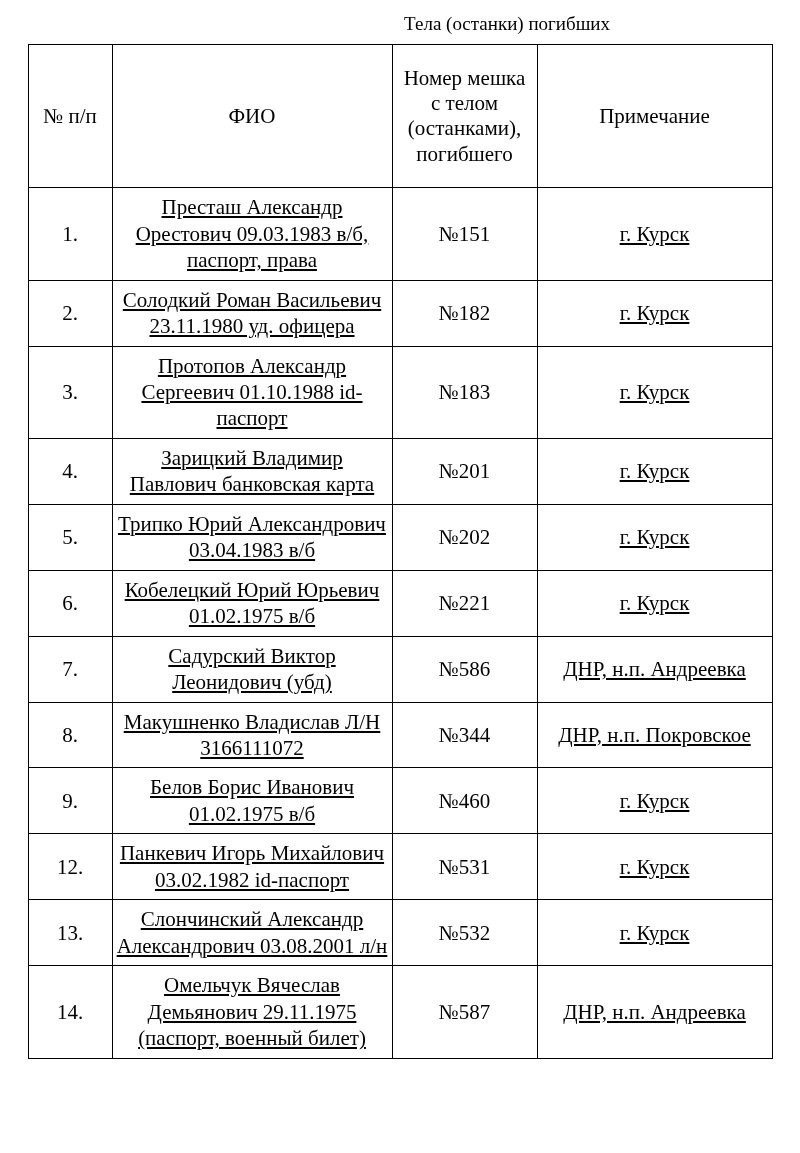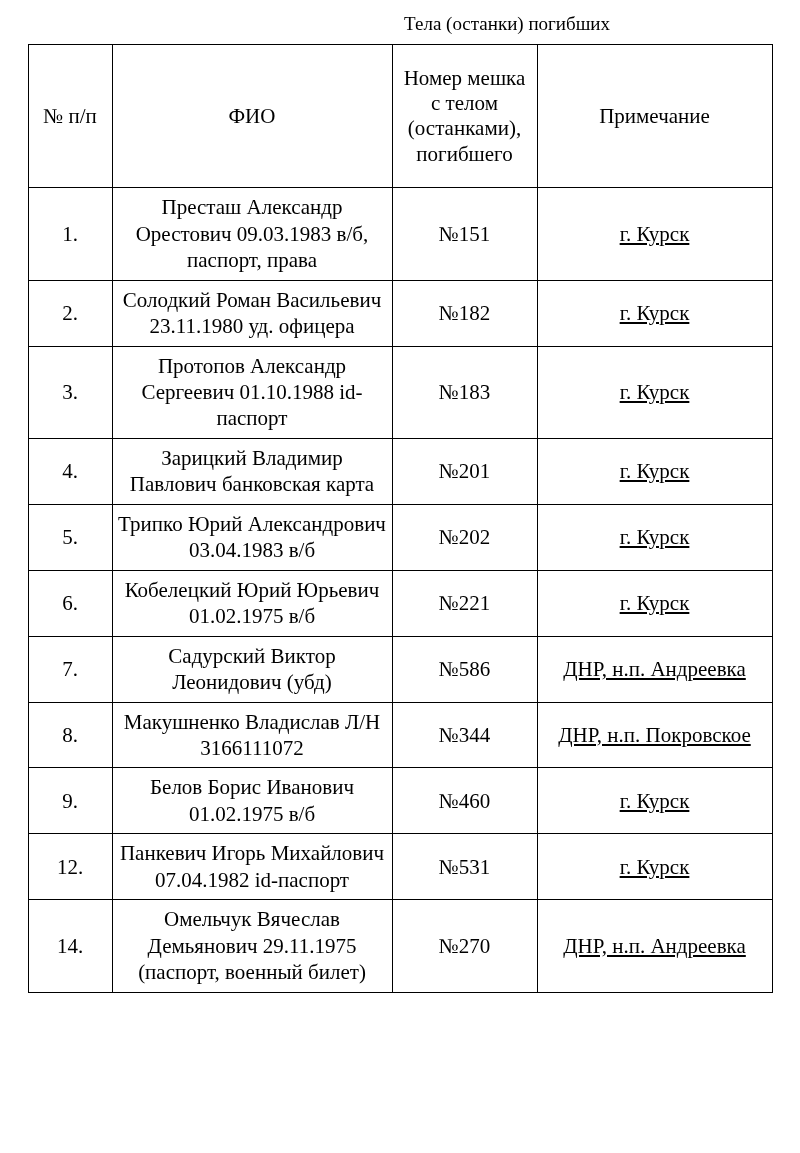--- a/index.html
+++ b/index.html
@@ -58,21 +58,21 @@
   col.c1 { width: 84px; }
   col.c2 { width: 280px; }
   col.c3 { width: 145px; }
   col.c4 { width: 235px; }
   thead th {
     font-weight: normal;
     height: 130px;
   }
   thead th.hdr-num { line-height: 1.2; }
   td.idx { font-size: 18.5px; }
-  td.fio { padding: 6px 8px; }
+  td.fio { padding: 6px 8px; text-decoration: underline; }
   td.bag { }
   td.note { padding: 6px 6px; text-decoration: underline; }
 </style>
 </head>
 <body>
 
 <div class="page">
 
   <div class="doc-title">
     <span class="line">Тела (останки) погибших</span>
@@ -143,26 +143,32 @@
         <td class="note">ДНР, н.п. Покровское</td>
       </tr>
       <tr>
         <td class="idx">9.</td>
         <td class="fio">Белов Борис Иванович 01.02.1975 в/б</td>
         <td class="bag">№460</td>
         <td class="note">г. Курск</td>
       </tr>
       <tr>
         <td class="idx">12.</td>
-        <td class="fio">Панкевич Игорь Михайлович 07.04.1982 id-паспорт</td>
+        <td class="fio">Панкевич Игорь Михайлович 03.02.1982 id-паспорт</td>
         <td class="bag">№531</td>
+        <td class="note">г. Курск</td>
+      </tr>
+      <tr>
+        <td class="idx">13.</td>
+        <td class="fio">Слончинский Александр Александрович 03.08.2001 л/н</td>
+        <td class="bag">№532</td>
         <td class="note">г. Курск</td>
       </tr>
       <tr>
         <td class="idx">14.</td>
         <td class="fio">Омельчук Вячеслав Демьянович 29.11.1975 (паспорт, военный билет)</td>
-        <td class="bag">№270</td>
+        <td class="bag">№587</td>
         <td class="note">ДНР, н.п. Андреевка</td>
       </tr>
     </tbody>
   </table>
 
 </div>
 
 </body></html>

